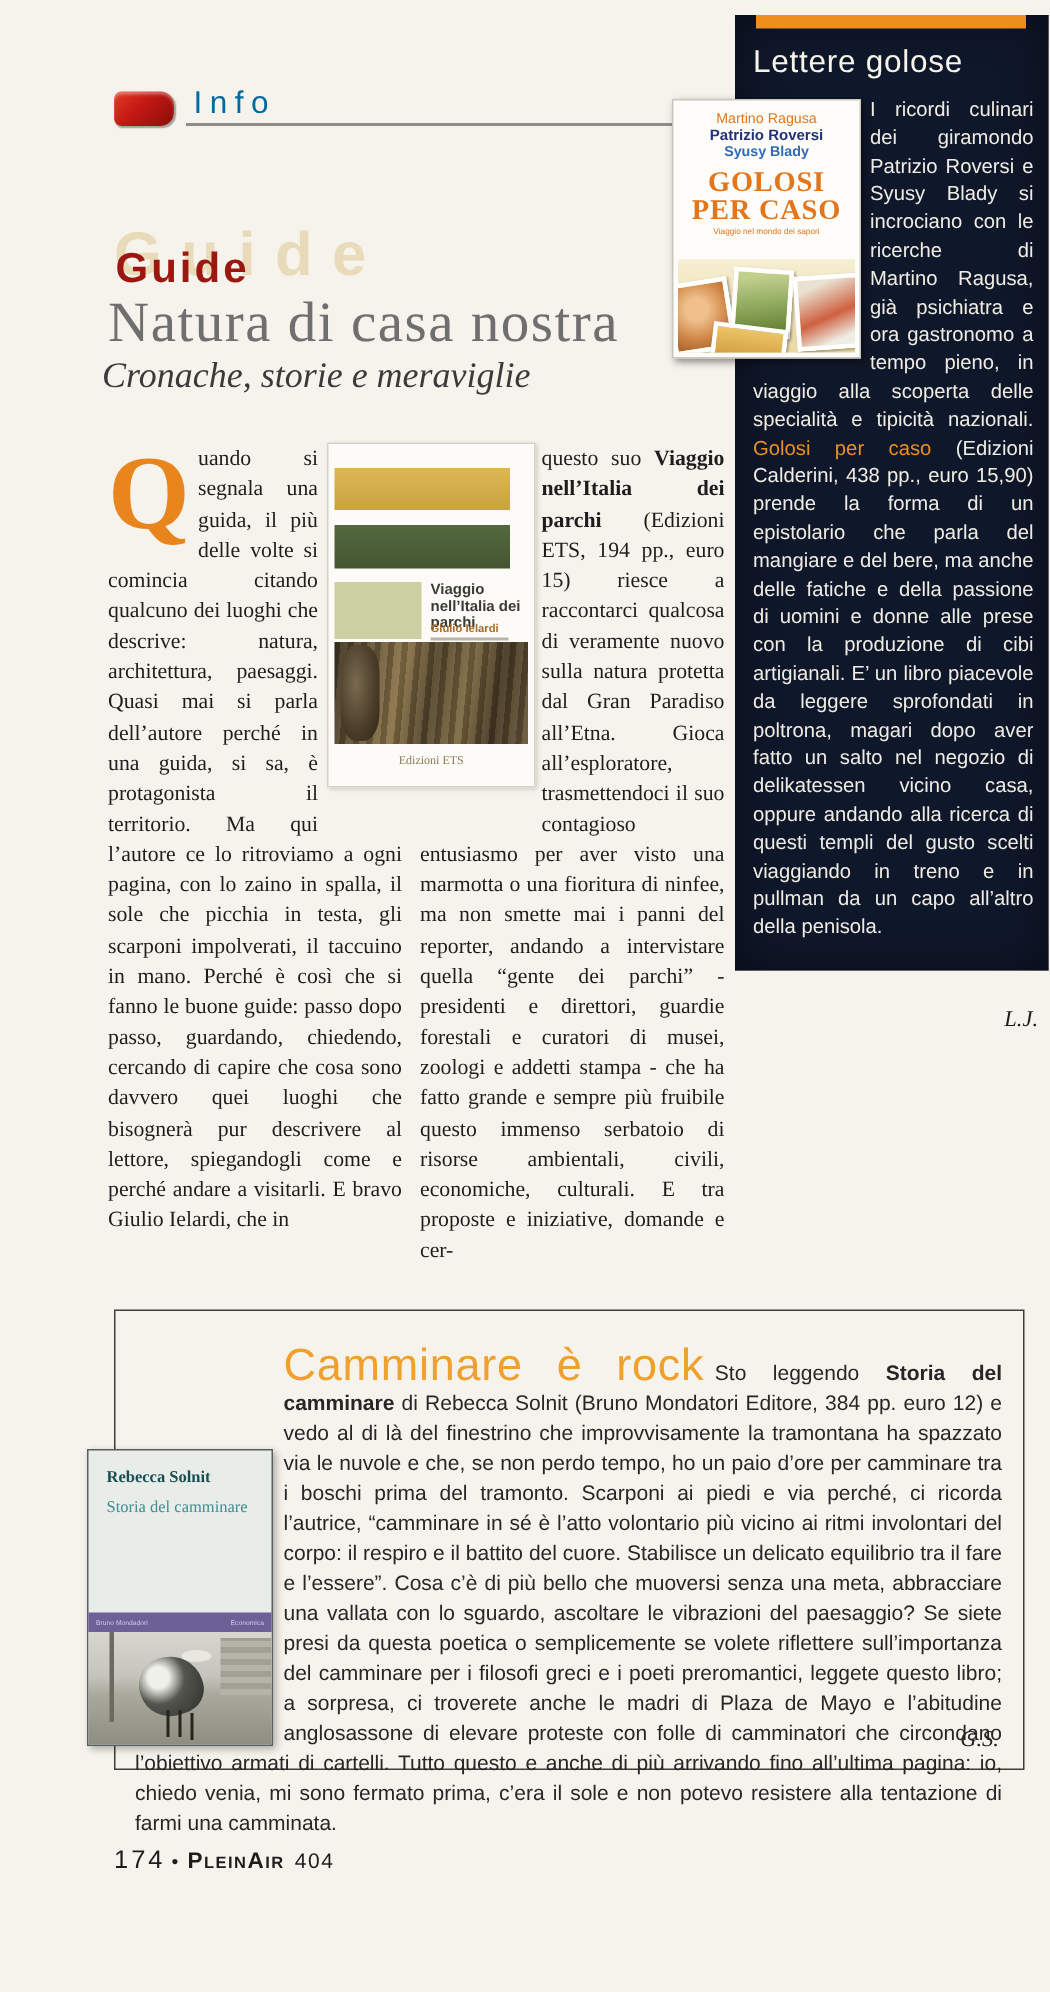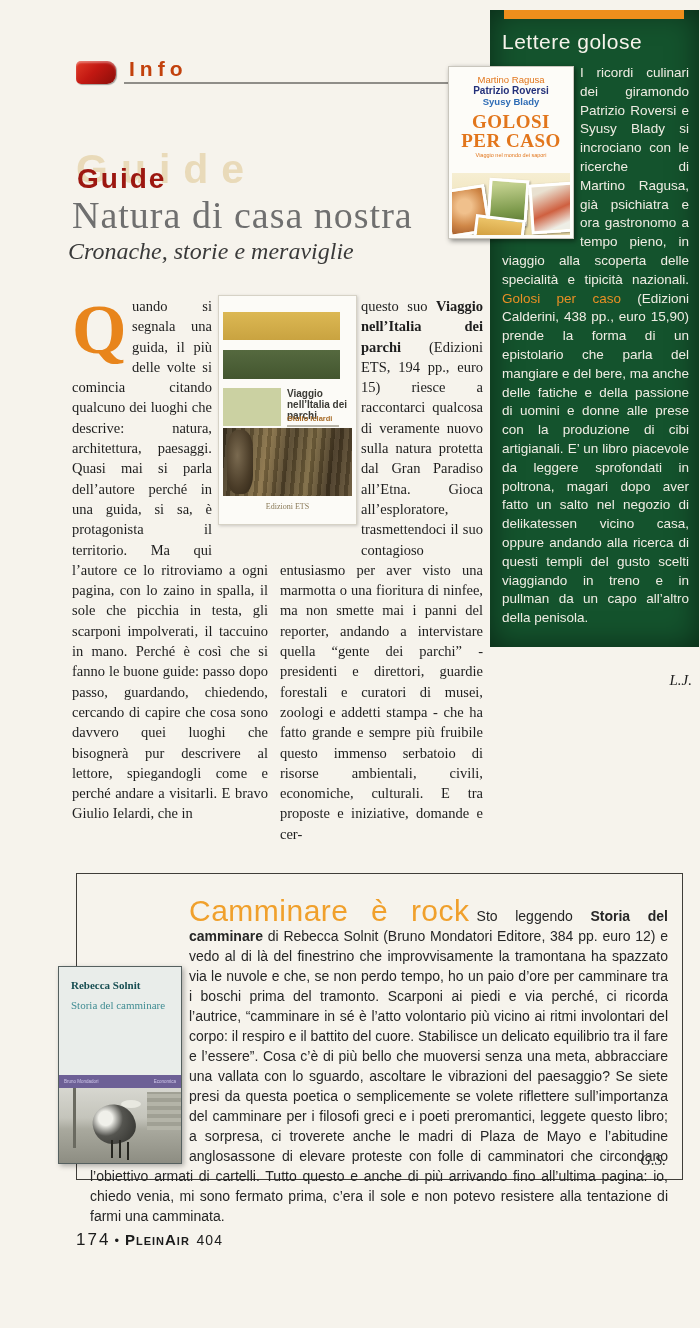--- a/index.html
+++ b/index.html
@@ -12,21 +12,21 @@
   .abs{position:absolute}
 
   
   .info-icon{
     left:76px;top:61px;width:40px;height:23px;border-radius:5px 9px 9px 5px;
     background:linear-gradient(135deg,#e23a26 0%,#c21812 45%,#8a0e09 100%);
     box-shadow:1px 1px 1px rgba(0,0,0,.35), inset 0 2px 2px rgba(255,255,255,.35);
   }
   .info-label{
     left:129px;top:57px;font-family:"Liberation Sans",sans-serif;
-    font-size:21px;font-weight:700;letter-spacing:5px;color:#c2410c;
+    font-size:21px;font-weight:400;letter-spacing:5px;color:#0369a1;
   }
   .header-rule{left:124px;top:82px;width:366px;height:2px;background:#8f8d88}
 
   .section-ghost{
     left:76px;top:146px;font-family:"Liberation Sans",sans-serif;
     font-size:41px;font-weight:700;letter-spacing:13px;color:#e9dab9;
   }
   .section-label{
     left:77px;top:163px;font-family:"Liberation Sans",sans-serif;
     font-size:28px;font-weight:700;letter-spacing:2px;color:#9c1710;
@@ -72,21 +72,21 @@
     background:
       repeating-linear-gradient(95deg,rgba(0,0,0,.18) 0 4px,rgba(255,255,255,.06) 4px 9px),
       linear-gradient(100deg,#3e3422 0%,#6b5a3a 20%,#8a7348 34%,#55462c 50%,#7d6a42 66%,#463823 82%,#6a583a 100%)}
   .vc-trunk{position:absolute;left:8px;top:134px;width:26px;height:64px;border-radius:40%/30%;
     background:radial-gradient(ellipse at 40% 40%,#7a6a50 0%,#4a3c28 60%,#2e2416 100%)}
   .vc-pub{position:absolute;left:0;right:0;top:206px;text-align:center;
     font-size:8px;color:#8a7a58}
 
   
   .lettere-panel{
-    left:490px;top:10px;width:209px;height:637px;background:#14532d;
+    left:490px;top:10px;width:209px;height:637px;background:#0f172a;
     box-shadow:inset 0 0 30px rgba(0,0,0,.5);
   }
   .lettere-bar{position:absolute;left:14px;top:0;width:180px;height:9px;background:#ee8f1c}
   .lettere-heading{
     position:absolute;left:12px;top:20px;font-family:"Liberation Sans",sans-serif;
     font-size:21px;font-weight:400;letter-spacing:.5px;color:#f6f3ea;
   }
   .lettere-text{
     position:absolute;left:12px;right:10px;top:54px;bottom:8px;
     font-family:"Liberation Sans",sans-serif;font-size:13.5px;line-height:18.8px;

